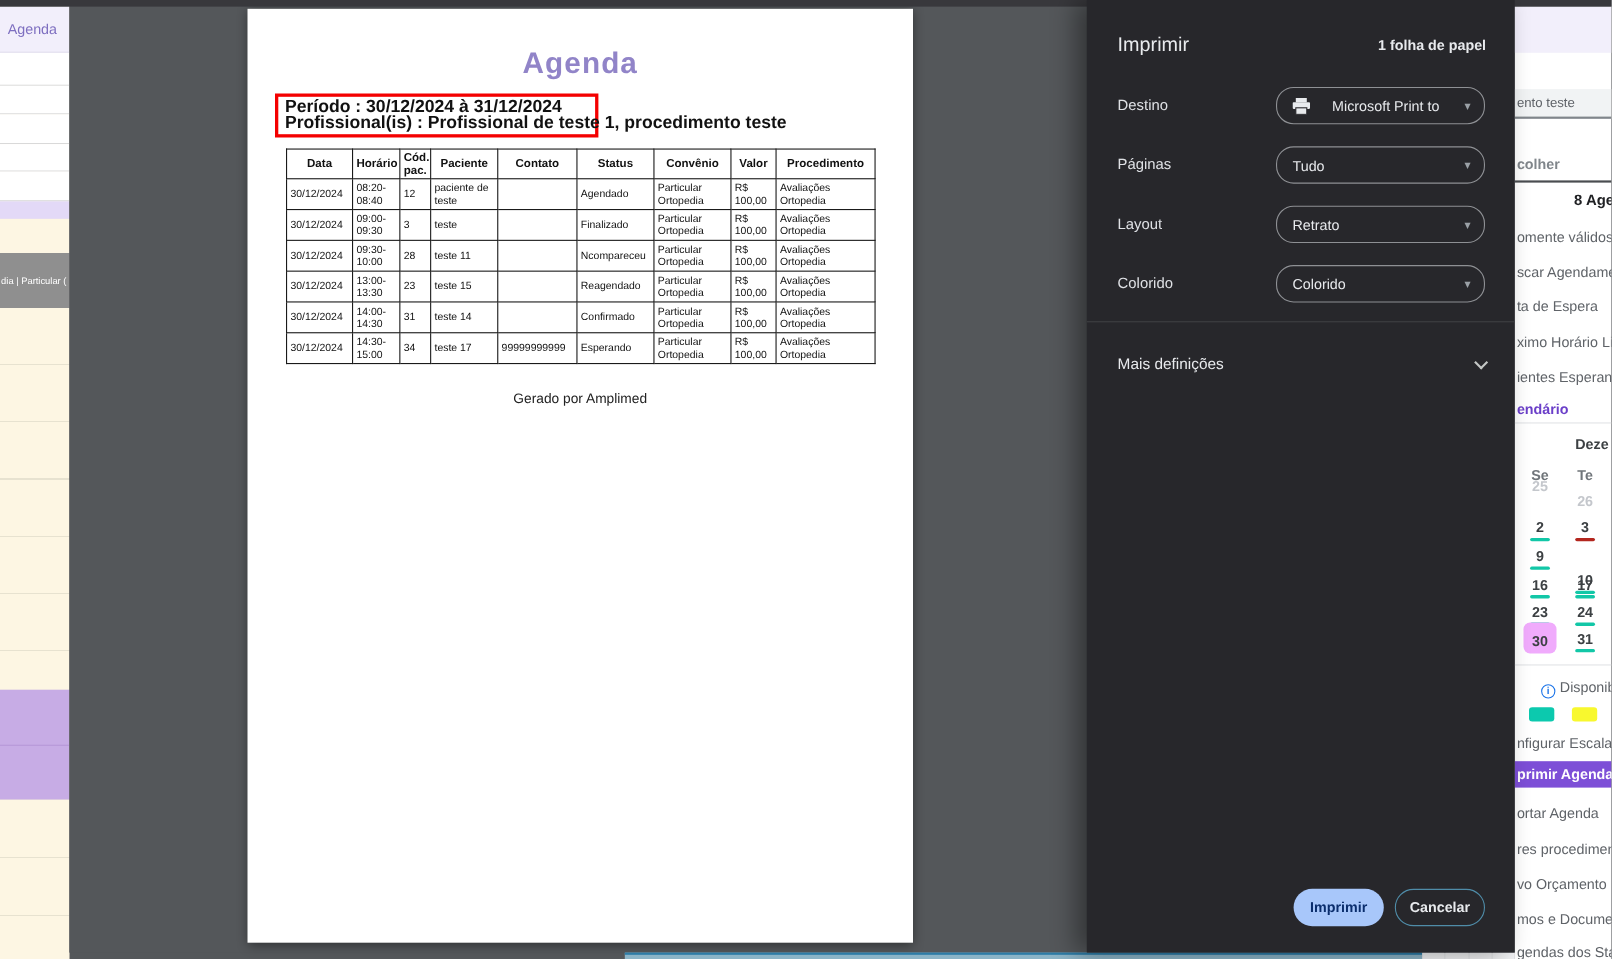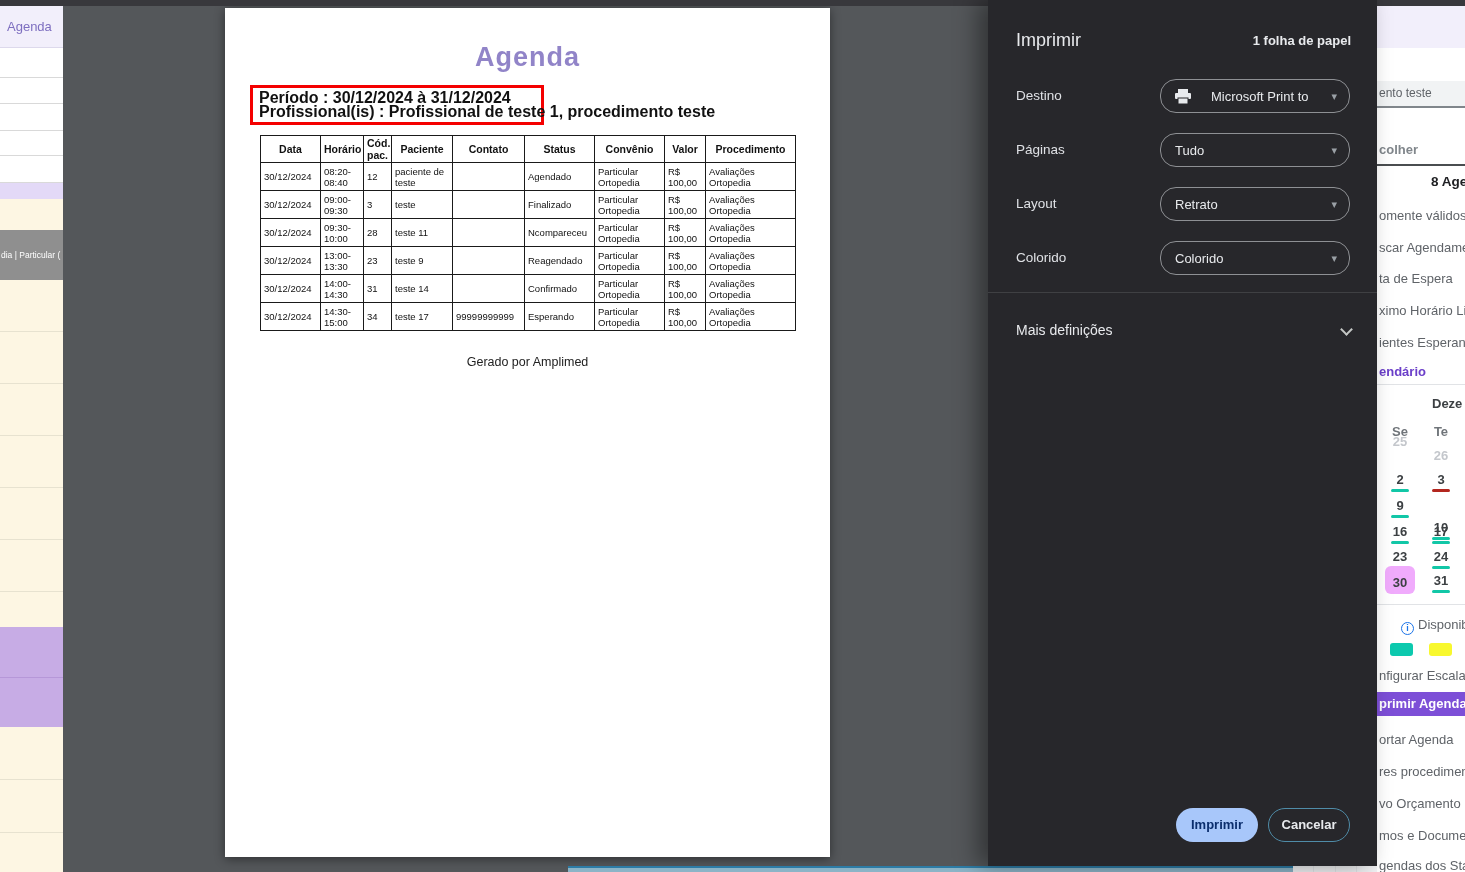--- a/index.html
+++ b/index.html
@@ -187,21 +187,21 @@
               <td></td>
               <td>Ncompareceu</td>
               <td>Particular Ortopedia</td>
               <td>R$ 100,00</td>
               <td>Avaliações Ortopedia</td>
           </tr>
           <tr>
             <td>30/12/2024</td>
               <td>13:00-13:30</td>
               <td>23</td>
-              <td>teste 9</td>
+              <td>teste 15</td>
               <td></td>
               <td>Reagendado</td>
               <td>Particular Ortopedia</td>
               <td>R$ 100,00</td>
               <td>Avaliações Ortopedia</td>
           </tr>
           <tr>
             <td>30/12/2024</td>
               <td>14:00-14:30</td>
               <td>31</td>

